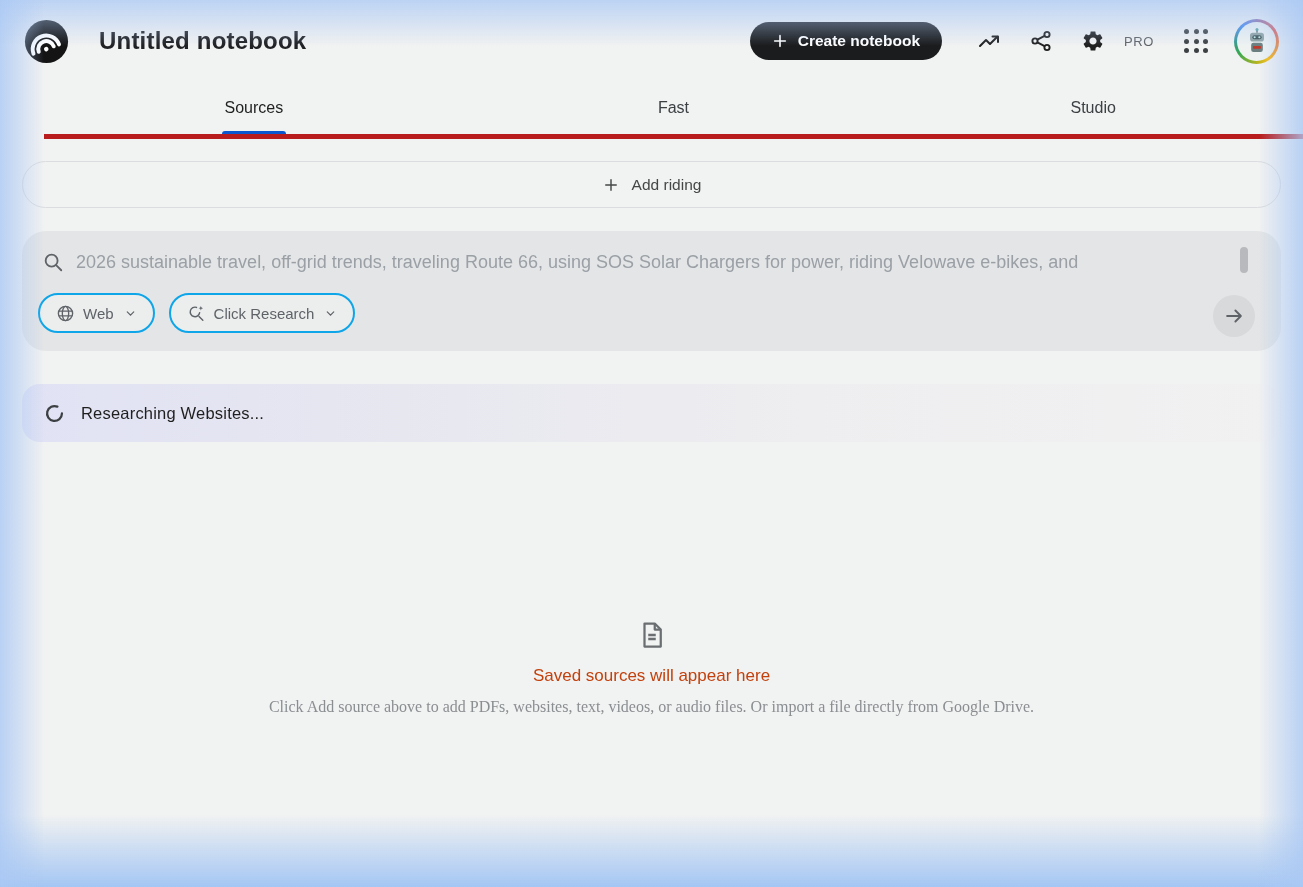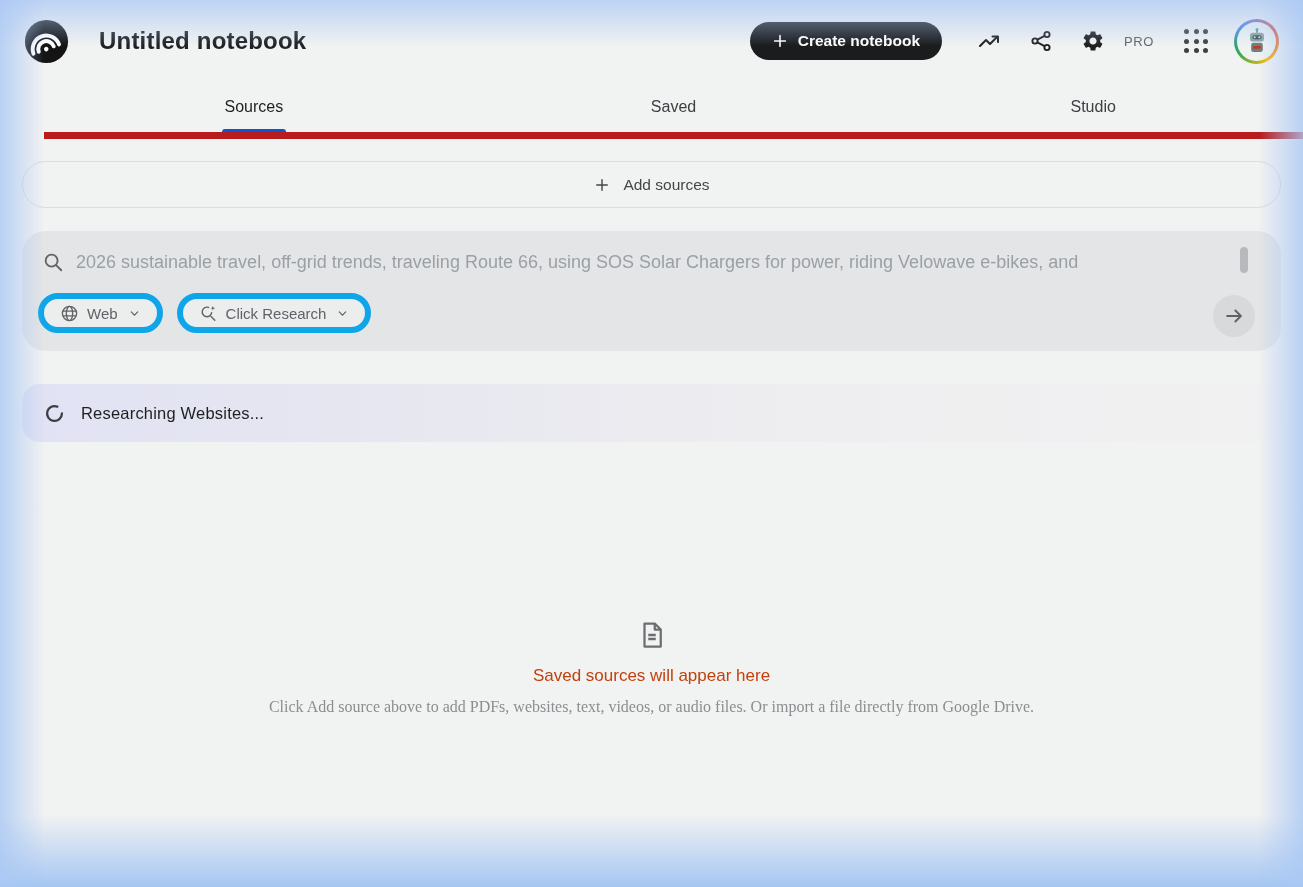--- a/index.html
+++ b/index.html
@@ -42,21 +42,21 @@
     background: conic-gradient(from -40deg, #4285f4, #ea4335 28%, #fbbc05 52%, #34a853 77%, #4285f4);
     display: flex; align-items: center; justify-content: center;
   }
   .avatar-inner {
     width: 39px; height: 39px; border-radius: 50%; background: #eef3f2;
     display: flex; align-items: center; justify-content: center; overflow: hidden;
   }
 
   
   .tabbar {
-    display: flex; height: 57px; border-bottom: 7px solid #b91c1c;
+    display: flex; height: 57px; border-bottom: 5px solid #b91c1c;
     position: relative; z-index: 2; margin-left: 44px;
   }
   .tab { flex: 1; display: flex; align-items: center; justify-content: center; position: relative; cursor: pointer; }
   .tab-label { font-size: 16px; color: #3c4043; }
   .tab.active .tab-label { color: #1f1f1f; }
   .tab.active .tab-underline {
     position: absolute; bottom: 0; left: 50%; transform: translateX(-50%);
     width: 64px; height: 3px; background: #0b57d0; border-radius: 3px 3px 0 0;
   }
 
@@ -83,21 +83,21 @@
     padding-right: 46px;
   }
   .search-input::placeholder { color: #9aa0a6; opacity: 1; }
   .scroll-pill {
     position: absolute; top: 16px; right: 33px; width: 8px; height: 26px;
     border-radius: 4px; background: #b7b9bc; cursor: pointer;
   }
   .chips-row { display: flex; gap: 14px; margin-top: 16px; }
   .chip {
     display: flex; align-items: center; gap: 8px; height: 40px; padding: 0 16px;
-    border-radius: 20px; background: #eceeee; border: 6px solid #0ea5e9;
+    border-radius: 20px; background: #eceeee; border: 2px solid #0ea5e9;
     cursor: pointer; font-family: inherit; font-size: 15px; color: #5f6368;
   }
   .chip svg { width: 19px; height: 19px; }
   .chip .chev { width: 13px; height: 13px; margin-left: 2px; }
   .submit-btn {
     position: absolute; right: 26px; bottom: 14px;
     width: 42px; height: 42px; border-radius: 50%; border: none; cursor: pointer;
     background: #d8d9da; display: flex; align-items: center; justify-content: center;
   }
   .submit-btn svg { width: 22px; height: 22px; }
@@ -197,34 +197,34 @@
     </span>
   </div>
 </header>
 
 <nav class="tabbar">
   <div class="tab active">
     <span class="tab-label">Sources</span>
     <span class="tab-underline"></span>
   </div>
   <div class="tab">
-    <span class="tab-label">Saved</span>
+    <span class="tab-label">Fast</span>
   </div>
   <div class="tab">
     <span class="tab-label">Studio</span>
   </div>
 </nav>
 
 <main class="main">
 
   <button class="add-sources-card">
     <svg viewBox="0 0 24 24">
         <path d="M12 5v14M5 12h14" stroke="#444746" stroke-width="1.9" stroke-linecap="round"></path>
       </svg>
-    <span>Add sources</span>
+    <span>Add riding</span>
   </button>
 
   <div class="search-card">
     <div class="search-row">
       <span class="search-icon">
         <svg viewBox="0 0 24 24" fill="none" stroke="#5f6368" stroke-width="2" stroke-linecap="round">
           <circle cx="10.5" cy="10.5" r="6.5"></circle>
             <path d="M15.4 15.4L21 21"></path>
         </svg>
       </span>

